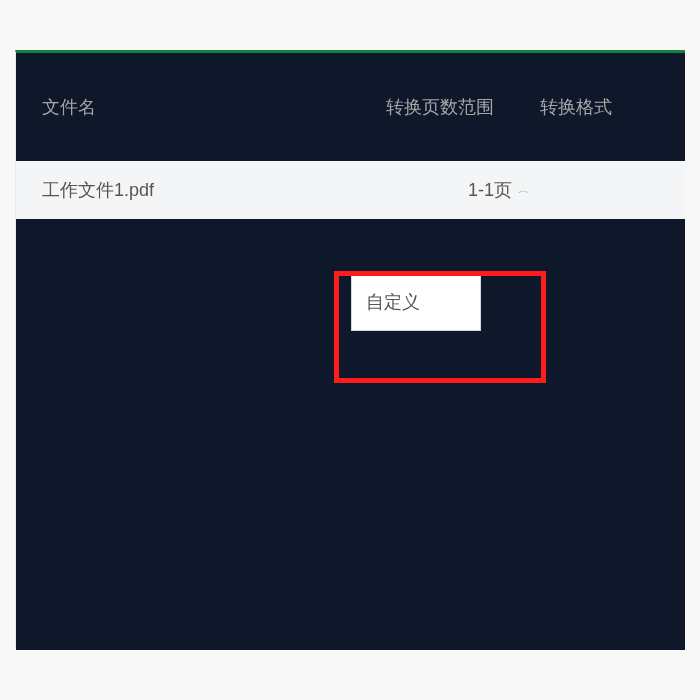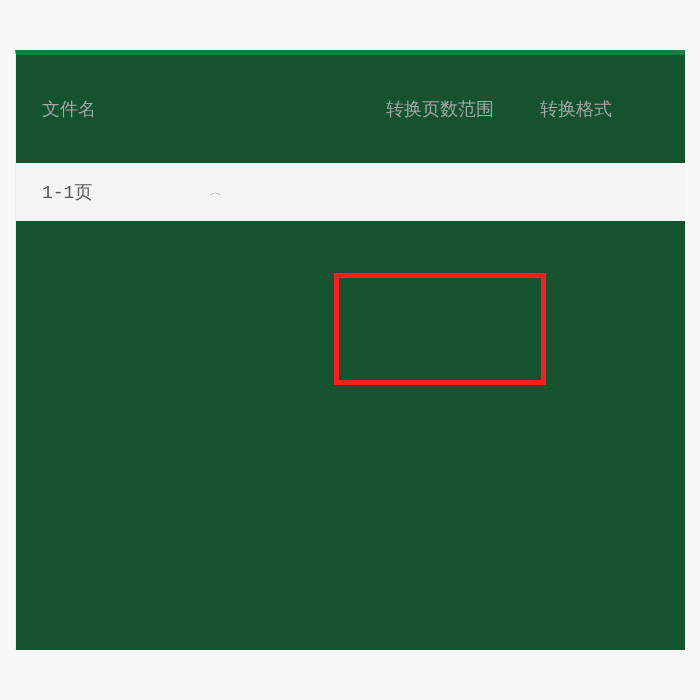--- a/index.html
+++ b/index.html
@@ -4,53 +4,53 @@
   <style>
     * { box-sizing: border-box; margin: 0; padding: 0; }
     body {
       width: 700px; height: 700px;
       background: #f8f8f8;
       font-family: "Microsoft YaHei", "PingFang SC", sans-serif;
       position: relative;
       padding: 50px 15px 0 15px;
     }
     .panel {
-      background: #14532d;
+      background: #0f172a;
       width: 100%;
       height: 600px;
-      border-top: 5px solid #15803d;
+      border-top: 3px solid #15803d;
       border-left: 1px solid #ececec;
       position: relative;
       overflow: visible;
     }
     .header-row {
       display: flex;
       align-items: center;
       height: 108px;
       padding-left: 26px;
     }
     .col-filename { width: 308px; }
-    .col-range { width: 180px; text-align: center; font-family: Liberation Mono, monospace; }
+    .col-range { width: 180px; text-align: center; }
     .col-format { flex: 1; text-align: left; padding-left: 10px; }
     .header-row span {
       color: #a6a6a6;
       font-size: 18px;
     }
     .data-row {
       display: flex;
       align-items: center;
       height: 58px;
       padding-left: 26px;
       background: #f4f5f6;
       color: #555;
       font-size: 18px;
     }
     .range-cell {
-      display: flex; align-items: center; justify-content: space-between;
-      gap: 20px;
+      display: flex; align-items: center; justify-content: flex-end;
+      gap: 6px;
     }
     .caret {
       font-size: 12px;
       color: #888;
       display: inline-block;
       transform: scaleY(0.7);
     }
     .dropdown {
       position: absolute;
       left: 335px;
@@ -77,21 +77,25 @@
 
 <div class="panel">
 
   <div class="header-row">
     <span class="col-filename">文件名</span>
     <span class="col-range">转换页数范围</span>
     <span class="col-format">转换格式</span>
   </div>
 
   <div class="data-row">
+    <span class="col-filename">工作文件1.pdf</span>
     <span class="col-range range-cell">
       <span>1-1页</span>
       <span class="caret">︿</span>
     </span>
   </div>
 
+  <div class="dropdown">
+    <div>自定义</div>
+  </div>
 
   <div class="highlight"></div>
 </div>
 
 </body></html>

